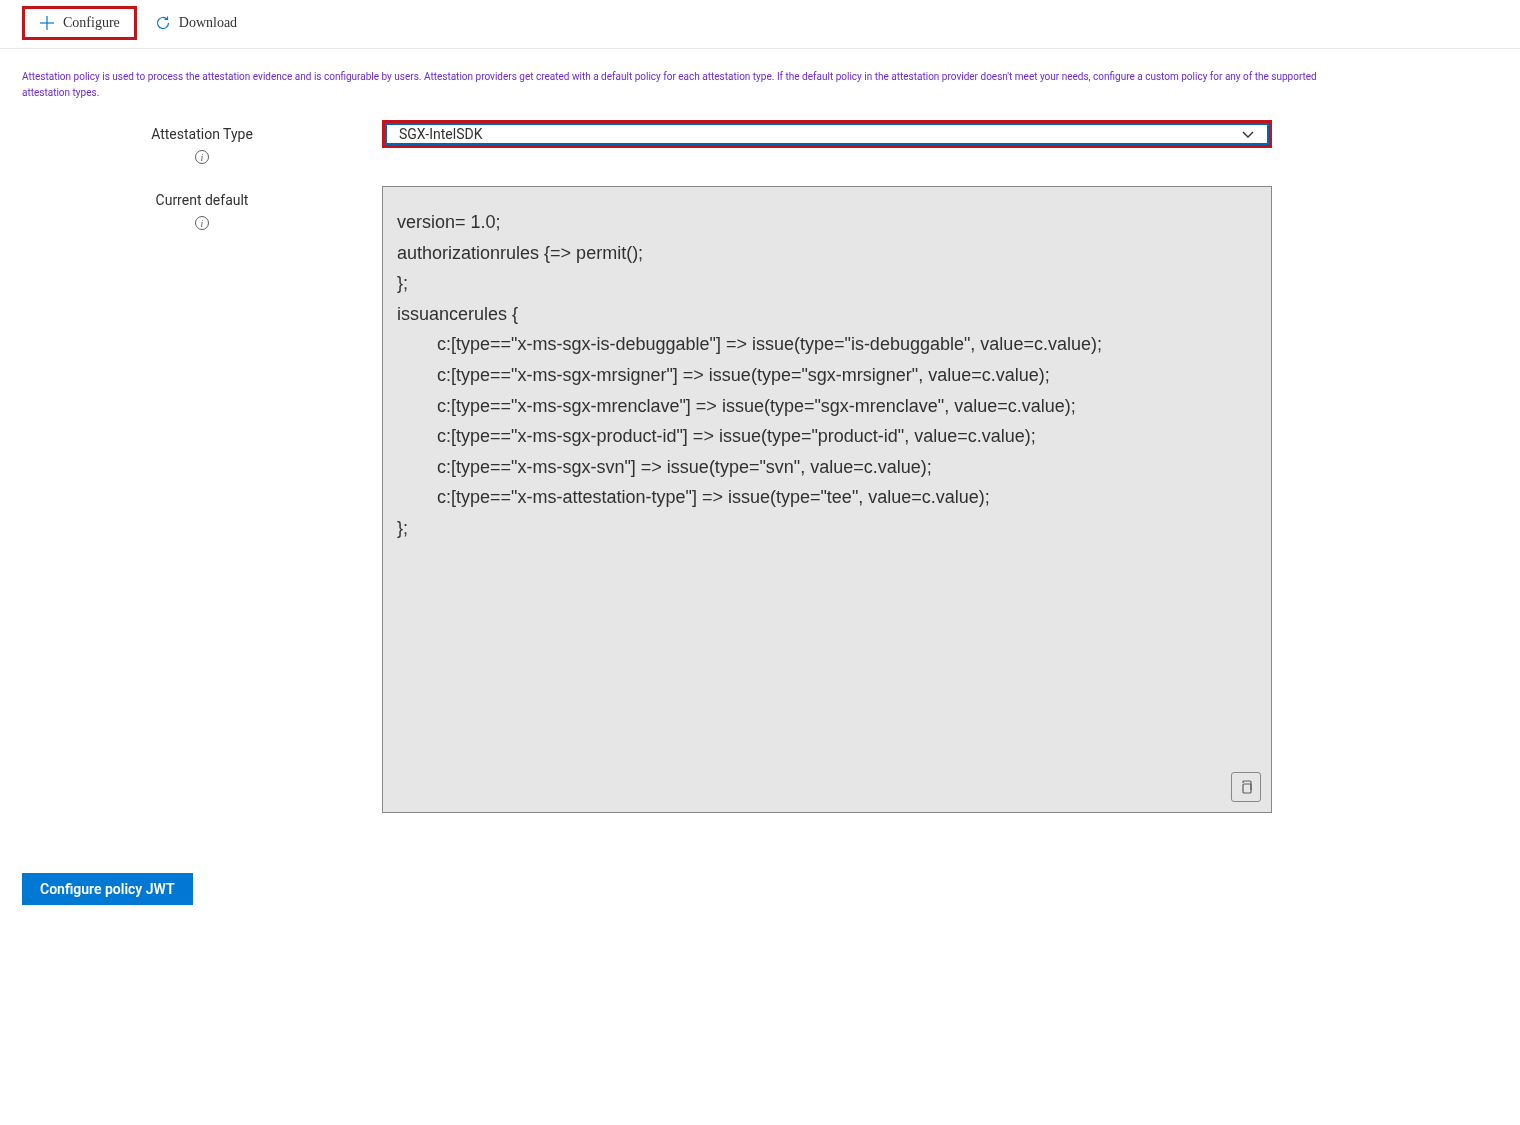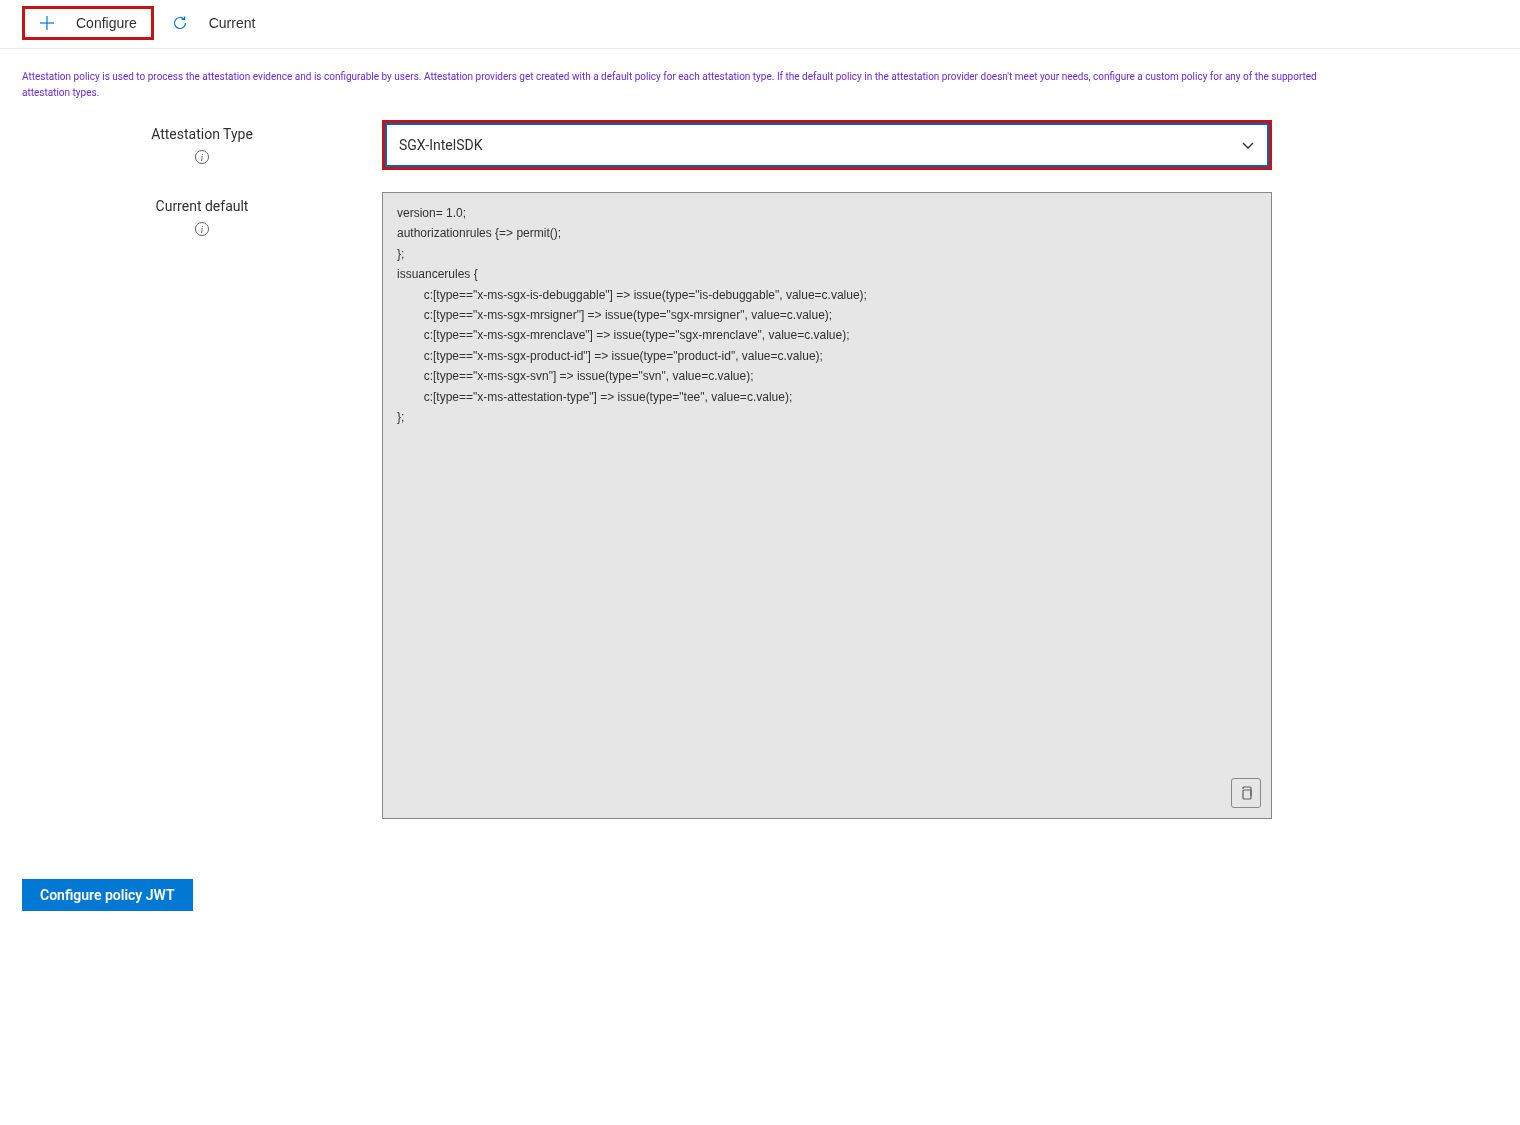--- a/index.html
+++ b/index.html
@@ -18,28 +18,28 @@
     .toolbar {
       display: flex;
       align-items: center;
       padding: 6px 0 8px 0;
       border-bottom: 1px solid #edebe9;
       gap: 4px;
     }
     .toolbar-btn {
       display: flex;
       align-items: center;
-      gap: 21px;
+      gap: 8px;
       padding: 6px 14px;
       background: transparent;
       border: none;
       cursor: pointer;
       font-size: 14px;
       color: #323130;
-      font-family: Liberation Sans, sans-serif;
+      font-family: Liberation Serif, serif;
     }
     .highlight-red {
       border: 3px solid #c4141a;
       margin-left: 22px;
     }
     .icon-svg {
       width: 16px;
       height: 16px;
       flex-shrink: 0;
     }
@@ -92,32 +92,32 @@
     }
     .select-box {
       display: flex;
       align-items: center;
       justify-content: space-between;
       border: 2px solid #0067b8;
       padding: 6px 12px;
       background: #ffffff;
       cursor: pointer;
       font-size: 14px;
-      height: 44px;
+      height: 22px;
     }
     .chevron {
       width: 14px;
       height: 14px;
     }
     .policy-box {
       border: 1px solid #8a8886;
       background: #e6e6e6;
-      padding: 10px 14px;
+      padding: 20px 14px;
       font-family: "Segoe UI", sans-serif;
-      font-size: 12px;
+      font-size: 18px;
       line-height: 1.7;
       color: #323130;
       min-height: 627px;
       position: relative;
       white-space: pre;
       overflow: auto;
     }
     .copy-btn {
       position: absolute;
       bottom: 10px;
@@ -156,21 +156,21 @@
       <line x1="8" y1="1" x2="8" y2="15"></line>
       <line x1="1" y1="8" x2="15" y2="8"></line>
     </svg>
     <span>Configure</span>
   </button>
   <button class="toolbar-btn">
     <svg class="icon-svg" viewBox="0 0 16 16" fill="none" stroke="#0078d4" stroke-width="1.2">
       <path d="M 13.5 8 A 5.5 5.5 0 1 1 12 4.2"></path>
       <polyline points="12.5,1.5 12.5,4.5 9.5,4.5" fill="none"></polyline>
     </svg>
-    <span>Current</span>
+    <span>Download</span>
   </button>
 </div>
 
 <div class="content">
   <p class="description">Attestation policy is used to process the attestation evidence and is configurable by users. Attestation providers get created with a default policy for each attestation type. If the default policy in the attestation provider doesn't meet your needs, configure a custom policy for any of the supported attestation types.</p>
 
   <div class="form-row">
     <div class="form-label">
       <span>Attestation Type</span>
       <span class="info-icon">i</span>

